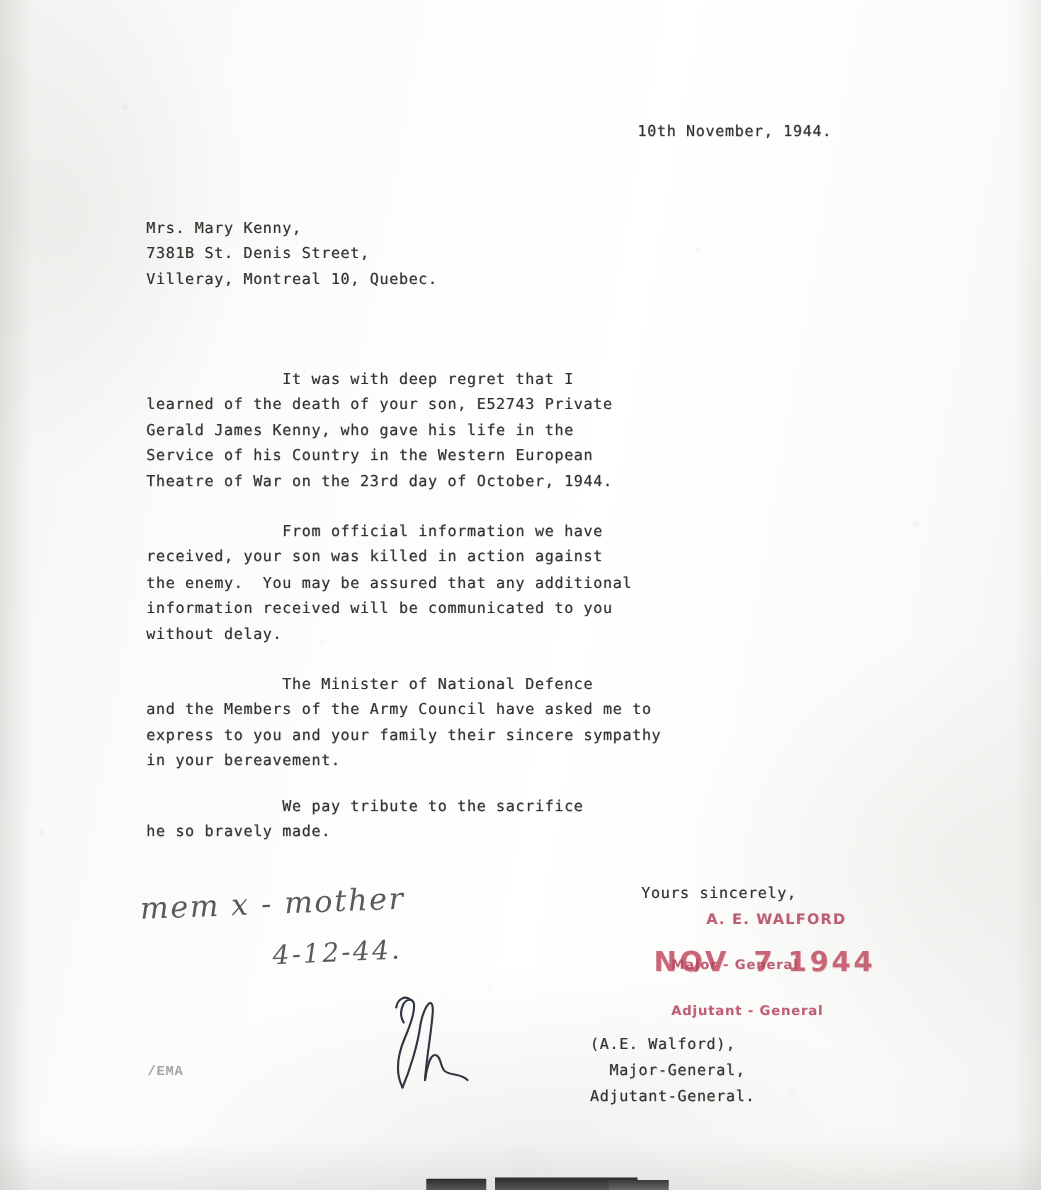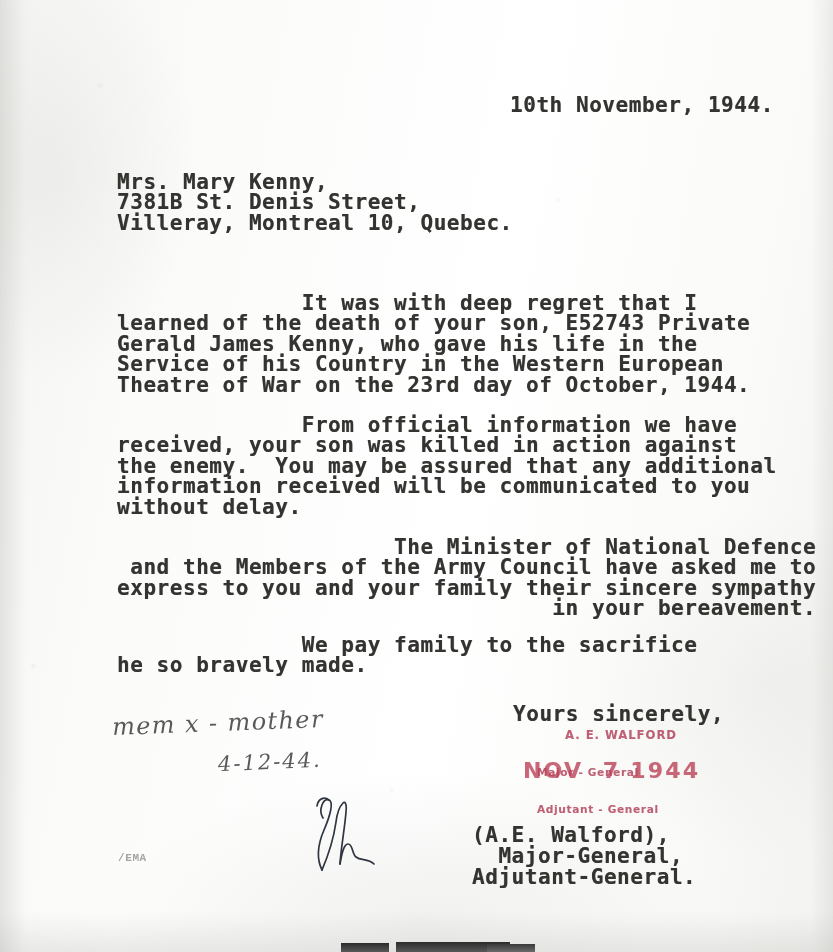--- a/index.html
+++ b/index.html
@@ -52,38 +52,38 @@
     position: absolute;
     left: 0; right: 0; bottom: 0; height: 40px;
     background: linear-gradient(0deg, rgba(178,178,174,0.26), rgba(255,255,255,0));
     pointer-events: none;
   }
 
   
   .tw {
     position: absolute;
     font-family: "DejaVu Sans Mono", monospace;
-    font-size: 21px;
+    font-size: 12px;
     line-height: 20.4px;
     letter-spacing: 0.55px;
     white-space: pre;
     color: #333330;
-    font-weight: 700;
+    font-weight: 400;
     text-shadow:
       0.4px 0 0 rgba(60,60,58,0.30),
       0 0.4px 0 rgba(70,70,68,0.22),
       -0.3px 0 0.5px rgba(90,90,88,0.16);
   }
 
   .date-line { left: 510px; top: 95px; }
   .addr      { left: 117px; top: 172px; }
   .salut     { left: 117px; top: 253px; }
   .para1     { left: 117px; top: 293px; }
   .para2     { left: 117px; top: 415px; }
-  .para3     { left: 117px; top: 537px; text-align: right; }
+  .para3     { left: 117px; top: 537px; }
   .para4     { left: 117px; top: 635px; }
   .closing   { left: 513px; top: 676px; margin-top: 28px; }
   .sigblock  { left: 472px; top: 793px; line-height: 21px; margin-top: 32px; }
 
   
   .ref-initials {
     position: absolute;
     left: 118px;
     top: 852px;
     font-family: Liberation Mono, monospace;
@@ -196,21 +196,21 @@
 received, your son was killed in action against
 the enemy.  You may be assured that any additional
 information received will be communicated to you
 without delay.</div>
 
   <div class="tw para3">              The Minister of National Defence
 and the Members of the Army Council have asked me to
 express to you and your family their sincere sympathy
 in your bereavement.</div>
 
-  <div class="tw para4">              We pay family to the sacrifice
+  <div class="tw para4">              We pay tribute to the sacrifice
 he so bravely made.</div>
 
   <div class="tw closing">Yours sincerely,</div>
 
   <div class="stamp-name">
     <div class="nm">A. E. WALFORD</div>
     <div>Major - General</div>
     <div>Adjutant - General</div>
   </div>
 

